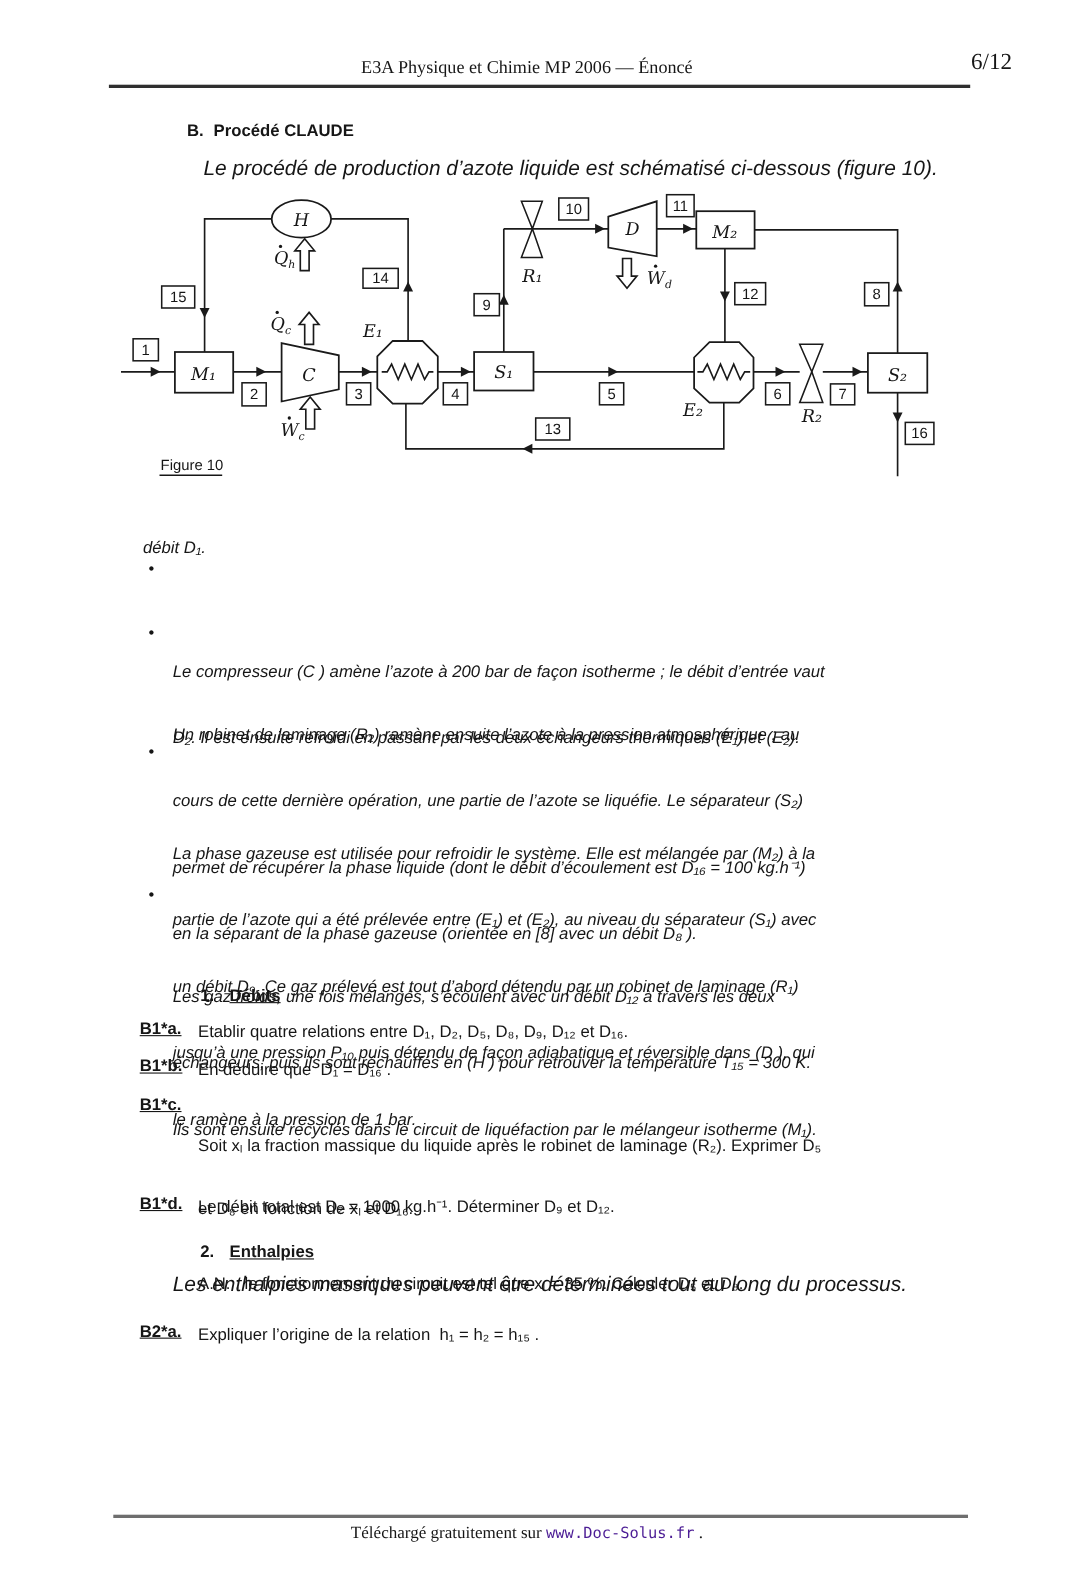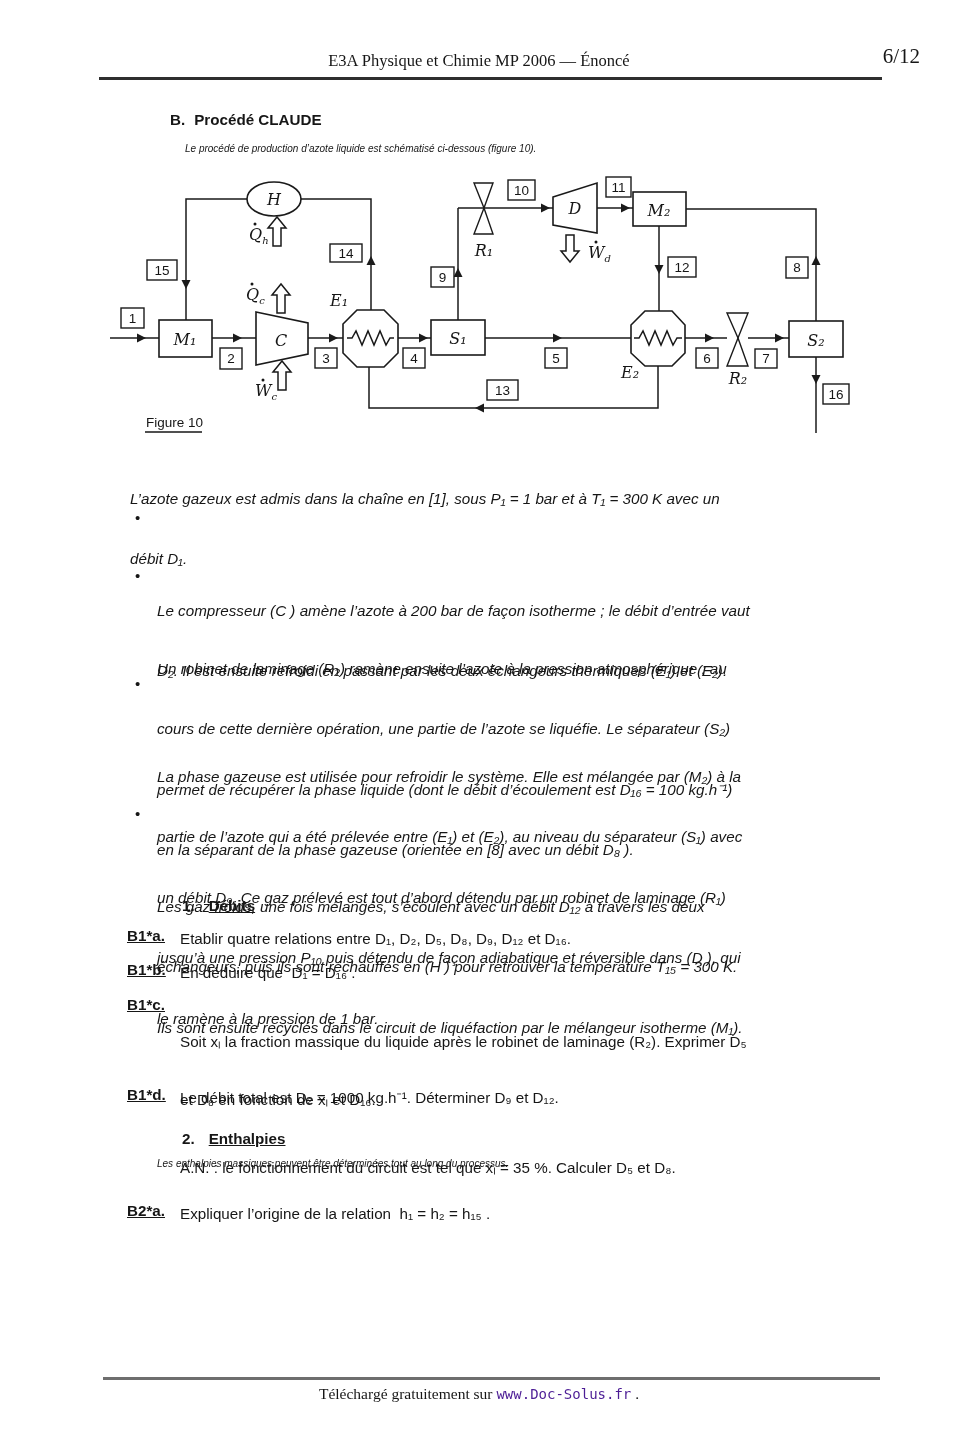--- a/index.html
+++ b/index.html
@@ -7,21 +7,21 @@
         font-family:"Liberation Sans",sans-serif;overflow:hidden;}
   .abs{position:absolute;white-space:pre;}
   .serif{font-family:"Liberation Serif",serif;}
   .it{font-style:italic;}
   .u{text-decoration:underline;}
   .header-title{top:51px;left:0;right:0;text-align:center;font-size:16.5px;}
   .page-num{top:44px;right:38px;font-size:21px;}
   .rule1{top:77px;left:99px;width:783px;height:2.5px;background:#2f2f2f;}
   .rule2{top:1377px;left:103px;width:777px;height:3px;background:#6e6e6e;}
   .sec-head{display:flex;gap:9px;font-size:15.2px;font-weight:bold;}
-  .intro{font-size:10px;}
+  .intro{font-size:19px;}
   .line{line-height:24.4px;font-size:15.2px;}
   .bullet{left:135px;}
   .bullet .dot{position:absolute;left:0;top:0;font-size:15px;}
   .blines{margin-left:22px;}
   .qitem{left:127px;display:flex;font-size:15.2px;}
   .qlabel{width:53px;flex:none;font-weight:bold;text-decoration:underline;}
   .qsec{left:182px;display:flex;gap:14px;font-size:15.2px;font-weight:bold;}
   .an{margin-top:9px;}
   .footer{top:1385px;left:0;right:0;text-align:center;font-family:"Liberation Serif",serif;
           font-size:15.5px;white-space:pre;}
@@ -212,21 +212,20 @@
           <rect class="pbox" x="823" y="212" width="26" height="20"></rect>
           <text class="ptext" x="836" y="226.5">16</text>
         </g>
     </g>
 
     <text class="cap" x="146" y="255">Figure 10</text>
     <line x1="145" y1="260" x2="202" y2="260" stroke="#161616" stroke-width="1.5"></line>
   </svg>
 
   <div class="abs" style="top:451px;left:130px;">
-    <div class="line it">L’azote gazeux est admis dans la chaîne en [1], sous P₁ = 1 bar et à T₁ = 300 K avec un</div>
     <div class="line it">débit D₁.</div>
   </div>
 
   <div class="abs bullet" style="top:509px;">
     <span class="dot">•</span>
     <div class="blines">
       <div class="line it">Le compresseur (C ) amène l’azote à 200 bar de façon isotherme ; le débit d’entrée vaut</div>
       <div class="line it">D₂. Il est ensuite refroidi en passant par les deux échangeurs thermiques (E₁) et (E₂).</div>
     </div>
   </div>

